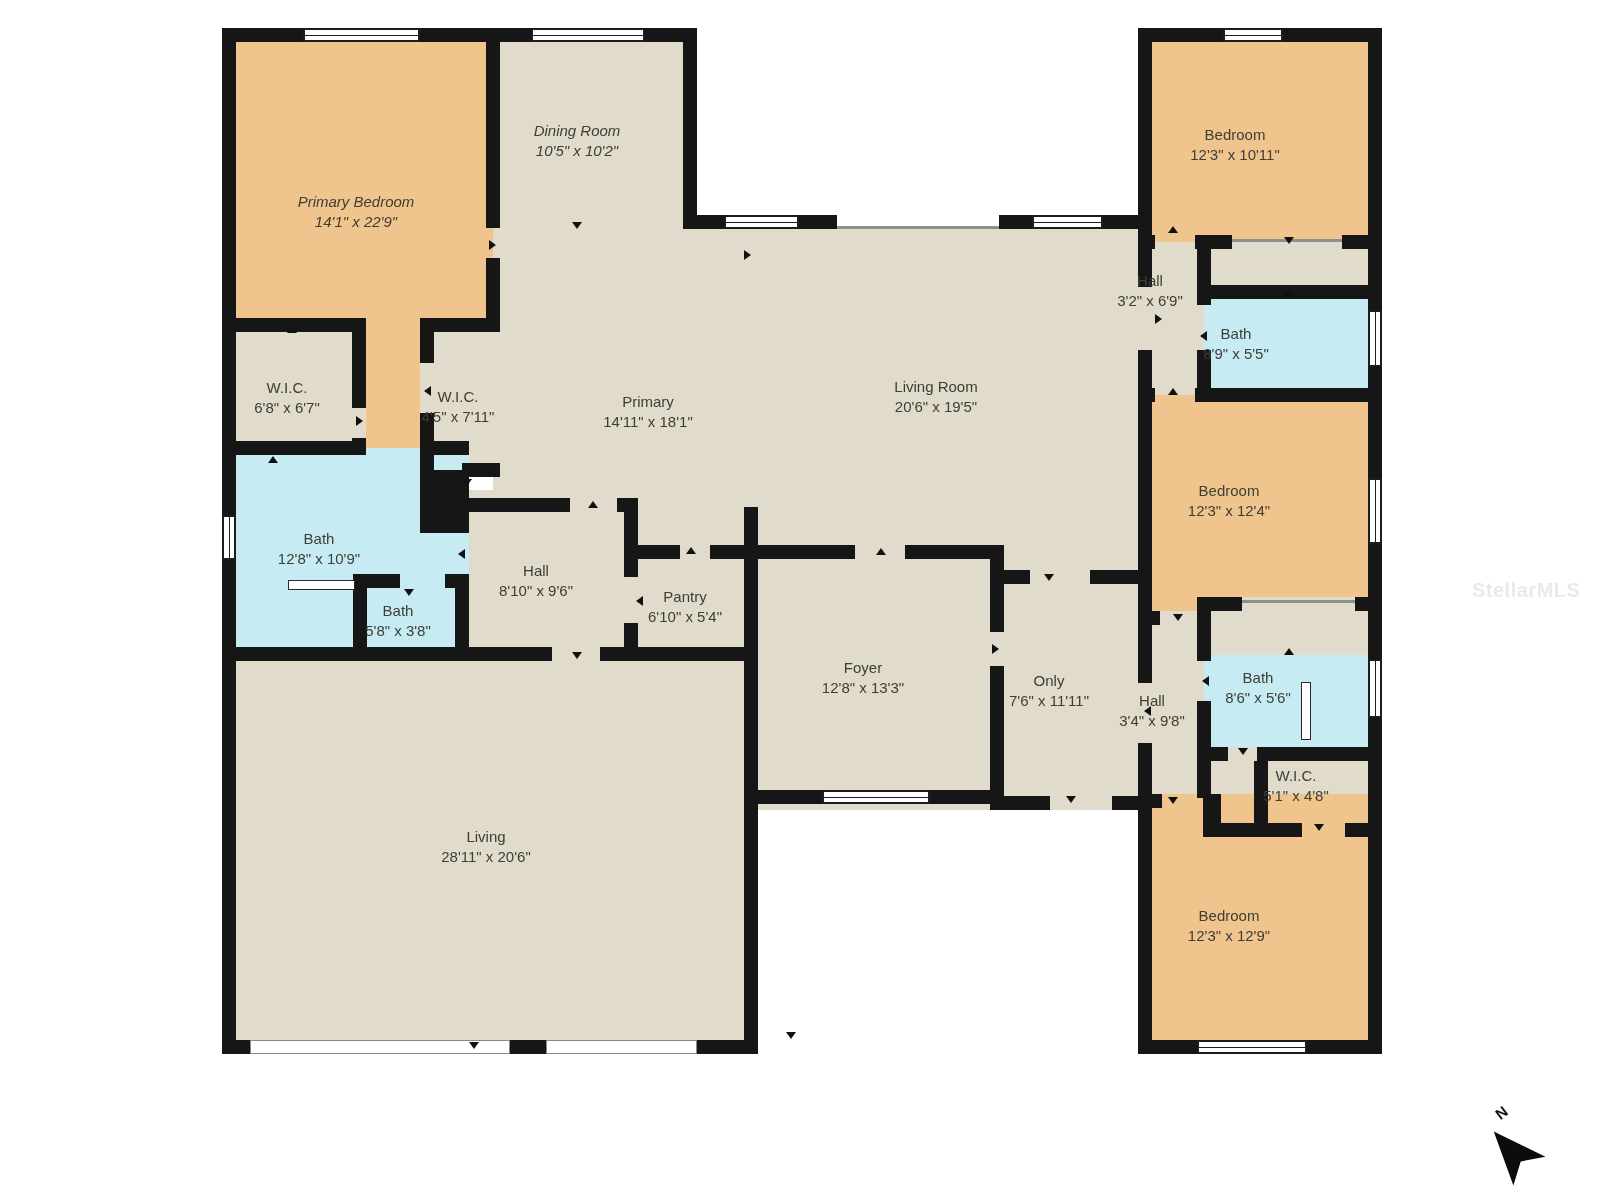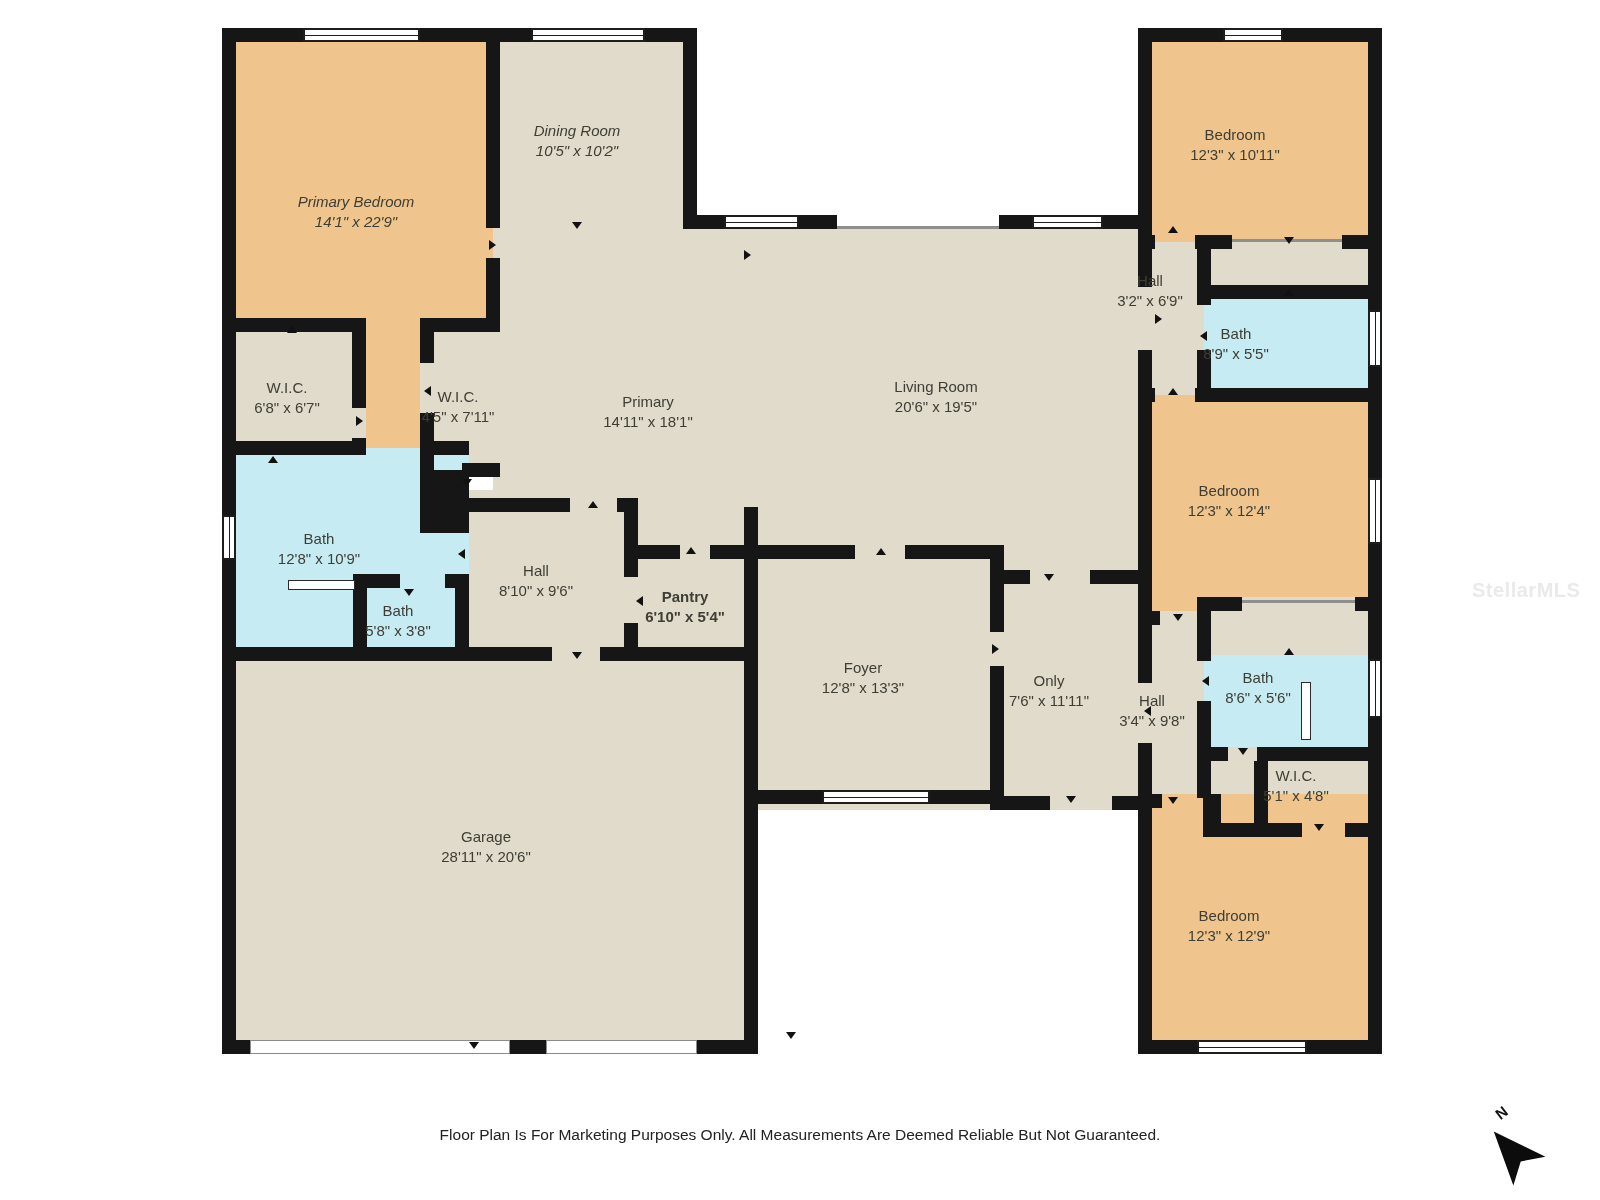--- a/index.html
+++ b/index.html
@@ -227,34 +227,34 @@
     <div>12'8" x 10'9"</div>
   </div>
   <div class="room-label" style="left:398px;top:621px;">
     <div>Bath</div>
     <div>5'8" x 3'8"</div>
   </div>
   <div class="room-label" style="left:536px;top:581px;">
     <div>Hall</div>
     <div>8'10" x 9'6"</div>
   </div>
-  <div class="room-label" style="left:685px;top:607px;font-weight:bold;">
+  <div class="room-label" style="left:685px;top:607px;">
     <div>Pantry</div>
     <div>6'10" x 5'4"</div>
   </div>
   <div class="room-label" style="left:863px;top:678px;">
     <div>Foyer</div>
     <div>12'8" x 13'3"</div>
   </div>
   <div class="room-label" style="left:1049px;top:691px;">
     <div>Only</div>
     <div>7'6" x 11'11"</div>
   </div>
   <div class="room-label" style="left:486px;top:847px;">
-    <div>Garage</div>
+    <div>Living</div>
     <div>28'11" x 20'6"</div>
   </div>
   <div class="room-label" style="left:1235px;top:145px;">
     <div>Bedroom</div>
     <div>12'3" x 10'11"</div>
   </div>
   <div class="room-label" style="left:1150px;top:291px;">
     <div>Hall</div>
     <div>3'2" x 6'9"</div>
   </div>
@@ -278,21 +278,20 @@
     <div>W.I.C.</div>
     <div>5'1" x 4'8"</div>
   </div>
   <div class="room-label" style="left:1229px;top:926px;">
     <div>Bedroom</div>
     <div>12'3" x 12'9"</div>
   </div>
 
   <div class="watermark">StellarMLS</div>
 
-  <div class="footer">Floor Plan Is For Marketing Purposes Only. All Measurements Are Deemed Reliable But Not Guaranteed.</div>
 
   <div class="compass">
     <span class="n">N</span>
     <svg width="72" height="72" viewBox="0 0 100 100">
       <polygon points="50,8 80,82 50,64 20,82" fill="#0c0c0c"></polygon>
     </svg>
   </div>
 
 </div>
 

